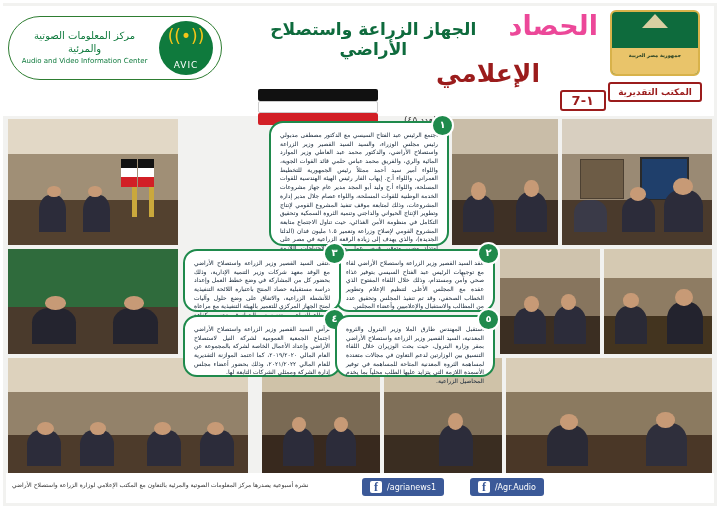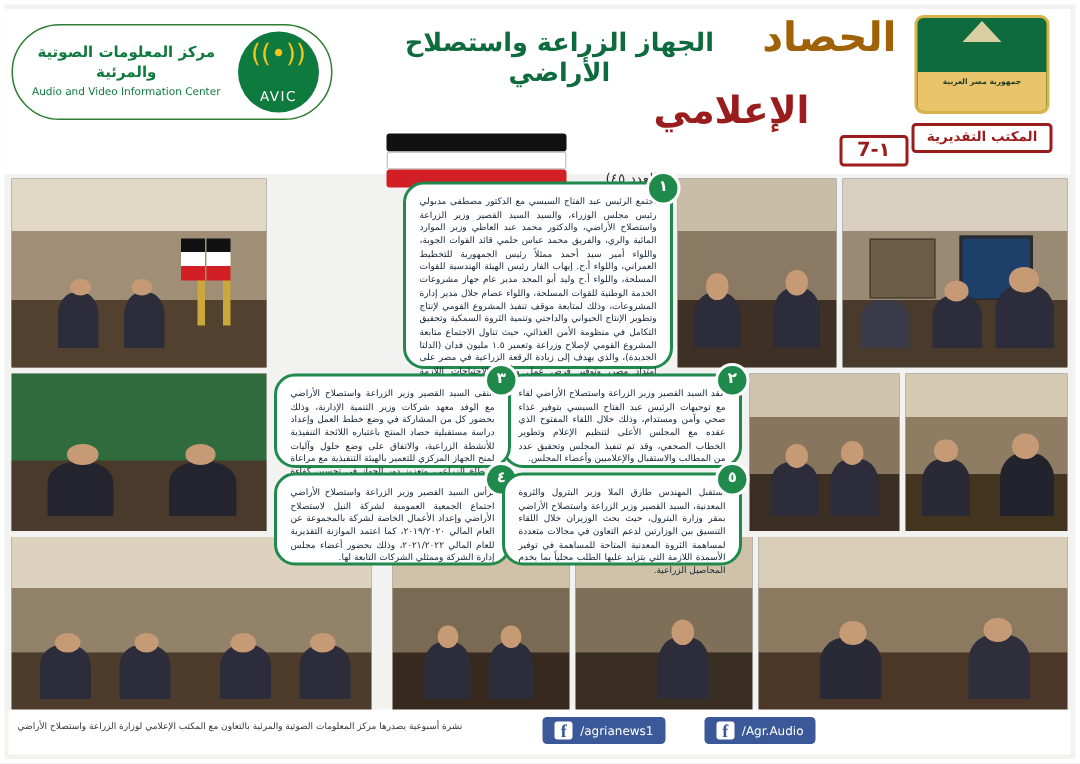--- a/index.html
+++ b/index.html
@@ -55,21 +55,21 @@
     margin-top:6px;
     background:#ffffff;border:2px solid #9b1c1c;
     color:#9b1c1c;font-size:9px;font-weight:bold;
     padding:3px 8px;border-radius:3px;white-space:nowrap;
   }
   .title-block{
     position:absolute;top:4px;right:116px;width:350px;height:102px;
     text-align:center;
   }
   .t-harvest{
-    color:#a16207;font-size:27px;font-weight:bold;line-height:1.05;
+    color:#ec4899;font-size:27px;font-weight:bold;line-height:1.05;
     margin-top:2px;letter-spacing:-.5px;
   }
   .t-ministry{
     color:#0e6b3d;font-size:17px;font-weight:bold;display:inline-block;
     margin-right:6px;
   }
   .t-weekly{
     color:#9b1c1c;font-size:25px;font-weight:bold;line-height:1;
   }
   .flag-ribbon{
@@ -98,21 +98,21 @@
     display:flex;align-items:flex-end;justify-content:center;
   }
   .avic-logo .wifi{
     position:absolute;top:7px;left:50%;transform:translateX(-50%);
     color:#f5c518;font-size:17px;line-height:1;
   }
   .avic-logo .name{
     color:#fff;font-size:9px;font-weight:normal;margin-bottom:5px;letter-spacing:1px;
   }
   .avic-text{margin-right:7px;text-align:center;flex:1;}
-  .avic-ar{color:#0f7a3d;font-size:10px;font-weight:bold;line-height:1.25;}
+  .avic-ar{color:#0f7a3d;font-size:10px;font-weight:normal;line-height:1.25;}
   .avic-en{color:#0f7a3d;font-size:7px;line-height:1.25;direction:ltr;margin-top:2px;}
   .page-num{
     position:absolute;top:84px;right:108px;
     border:2px solid #9b1c1c;color:#9b1c1c;
     font-size:13px;font-weight:bold;padding:1px 10px;border-radius:3px;
     background:#fff;
   }
 
   
   .photo{position:absolute;overflow:hidden;background:#6b6b6b;}

